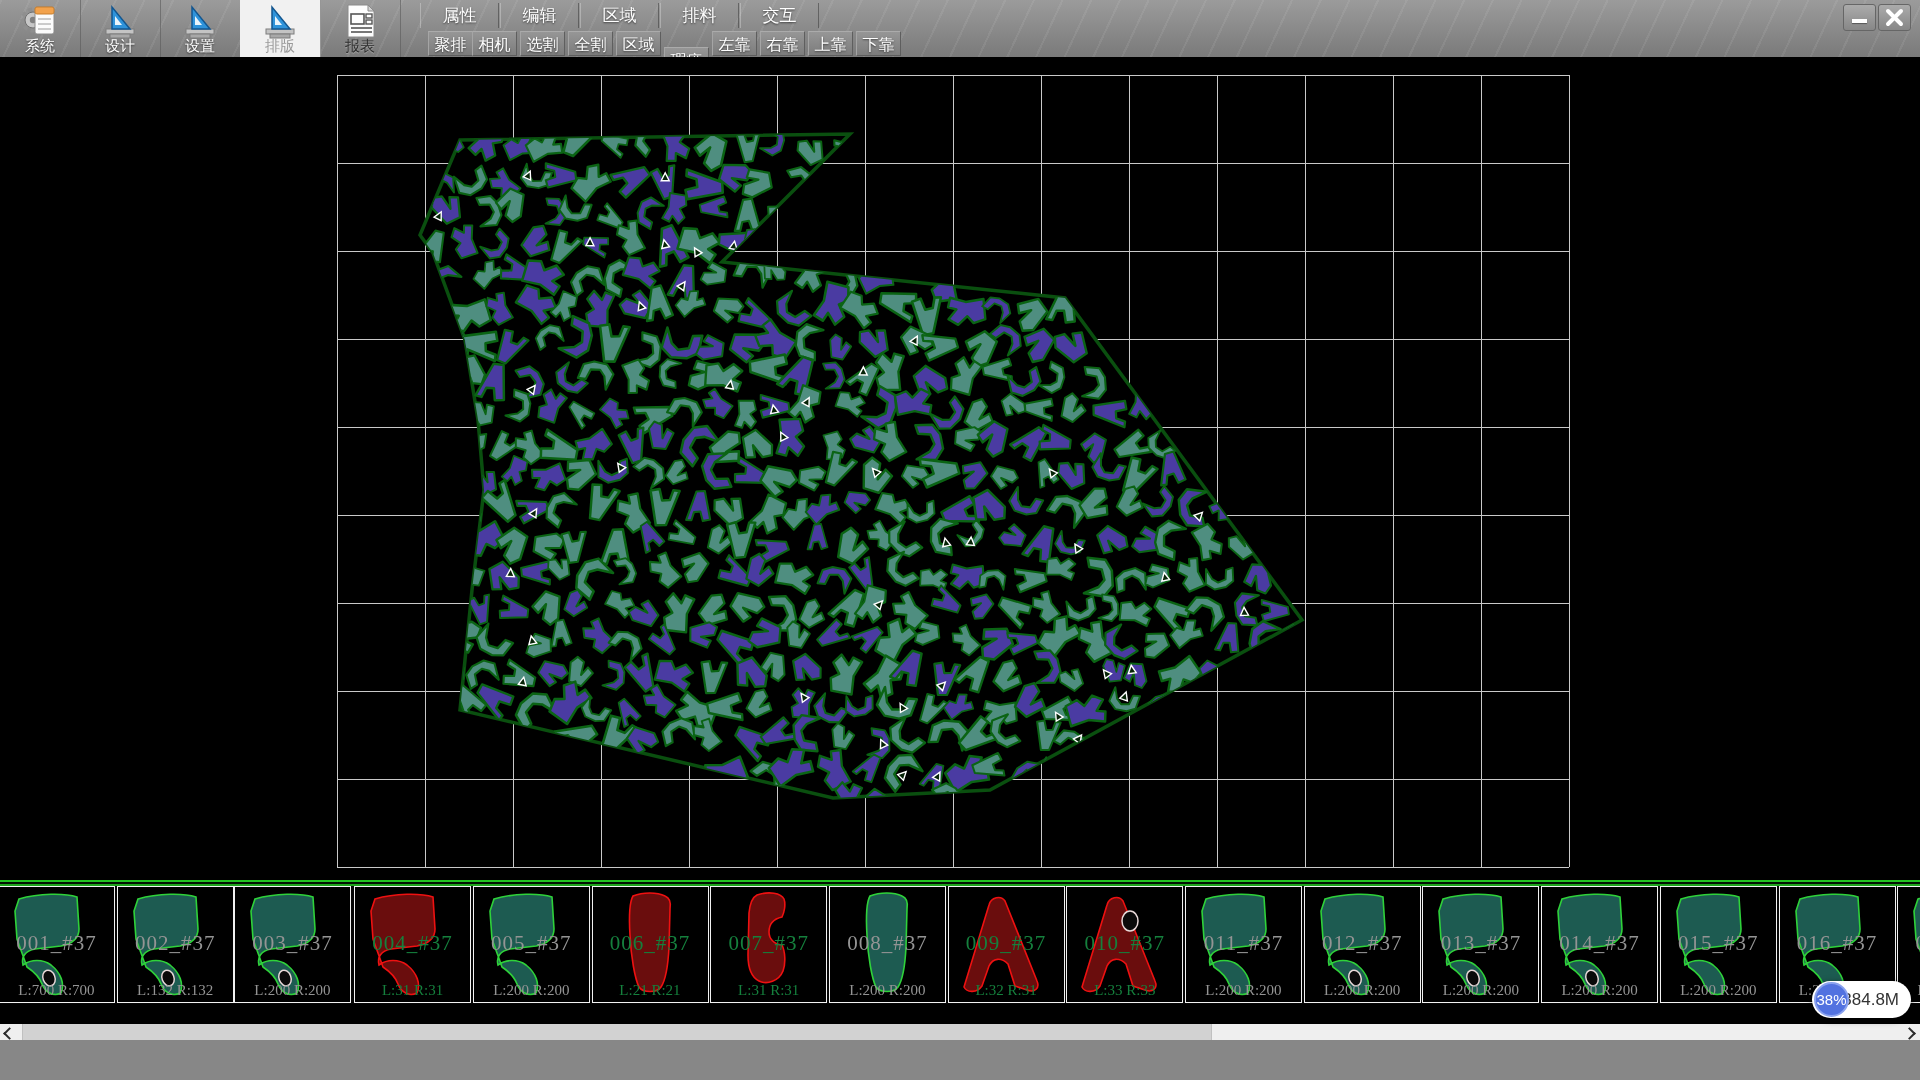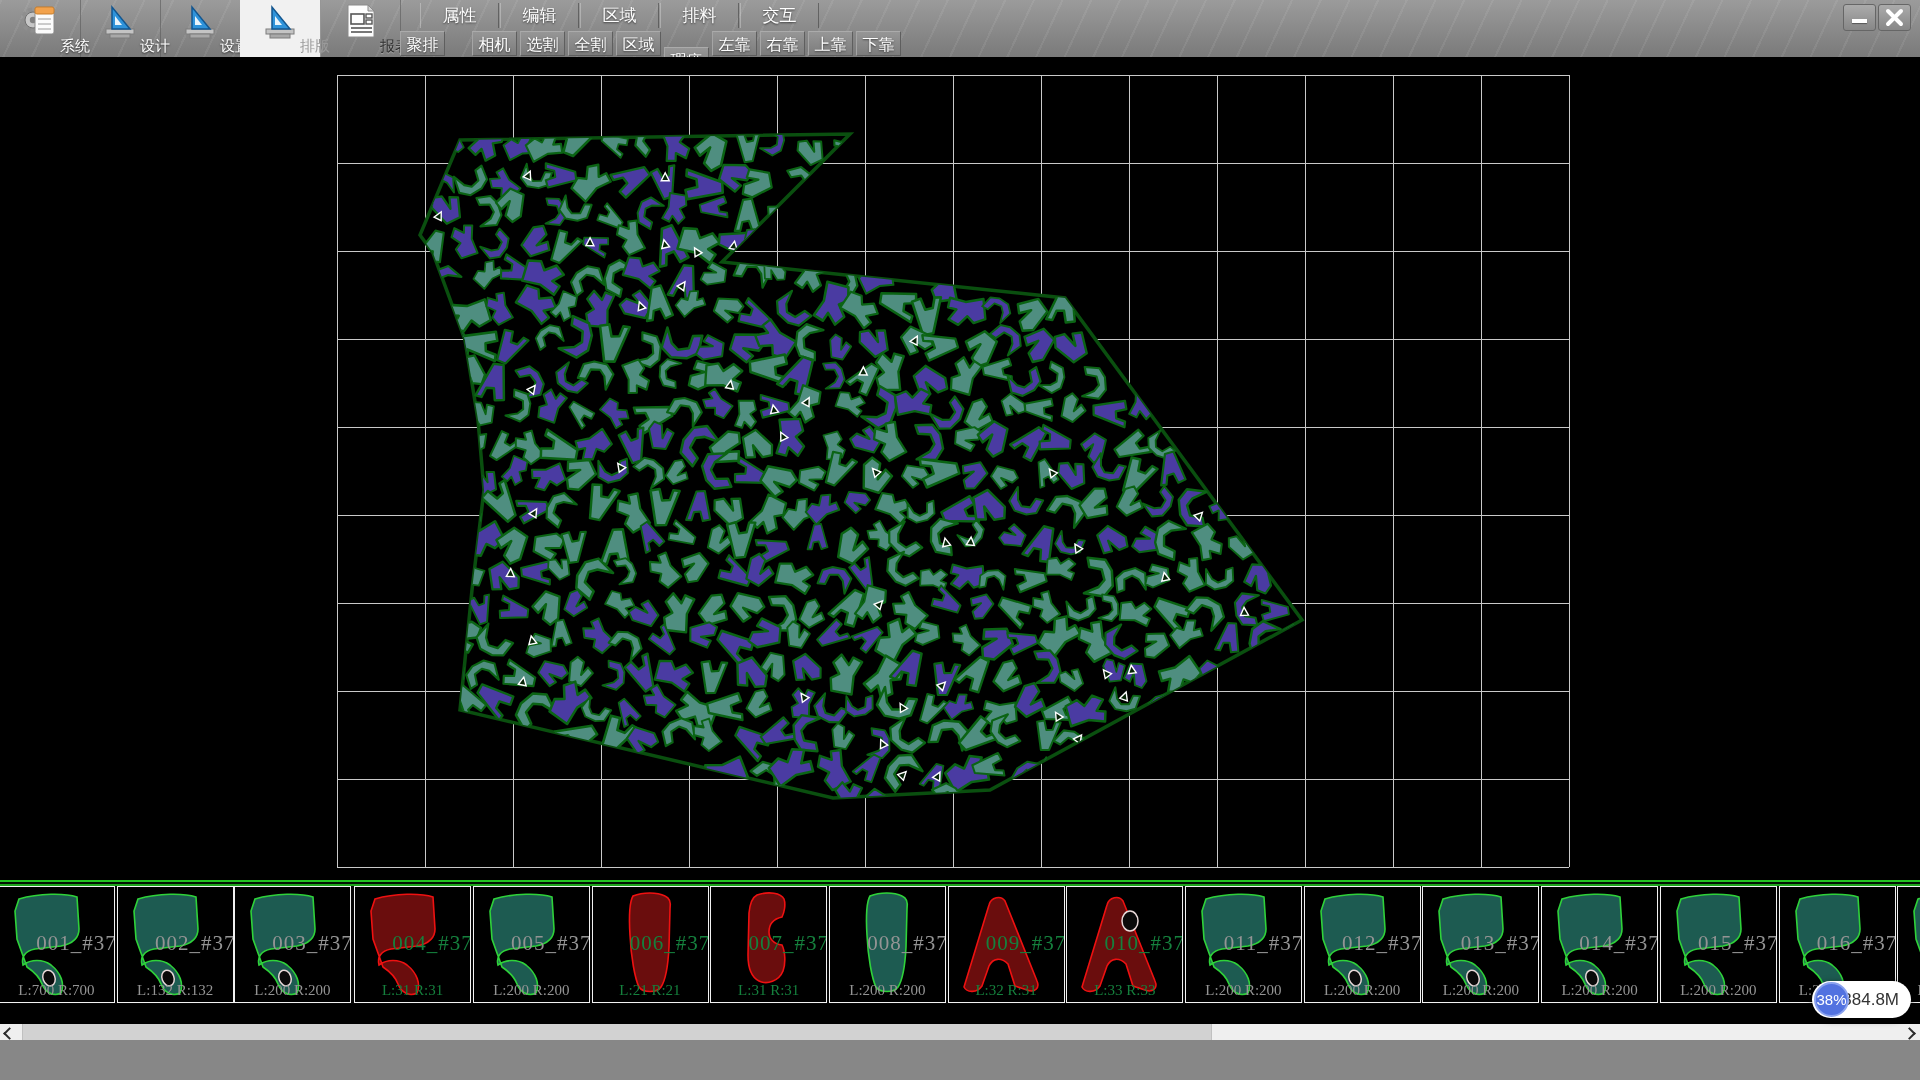--- a/index.html
+++ b/index.html
@@ -9,21 +9,21 @@
 
   
   .titlebar{position:absolute;left:0;top:0;width:1920px;height:57px;
     background:linear-gradient(#9b9b9b,#7a7a7a);
     border-bottom:1px solid #4e4e4e;}
   .titlebar .streaks{position:absolute;inset:0;pointer-events:none;
     background:repeating-linear-gradient(115deg,rgba(255,255,255,.07) 0 2px,transparent 2px 26px);}
   .iconbtn{position:absolute;top:0;width:80px;height:57px;text-align:center;cursor:default;
     border-right:1px solid rgba(90,90,90,.6);}
   .iconbtn .ilabel{position:absolute;bottom:1px;width:100%;font-size:15px;color:#fff;
-    text-shadow:0 1px 2px rgba(0,0,0,.65);margin-left:35px;}
+    text-shadow:0 1px 2px rgba(0,0,0,.65);}
   .iconbtn svg{margin-top:2px;}
   .iconbtn.active{background:#f1f1f1;}
   .iconbtn.active .ilabel{color:#9a9a9a;text-shadow:none;}
   .iconbtn.darklabel .ilabel{color:#2e2e2e;text-shadow:0 1px 1px rgba(255,255,255,.35);}
   .menubtn{position:absolute;top:3px;height:25px;width:77px;line-height:25px;text-align:center;
     color:#fff;font-size:17px;text-shadow:0 1px 2px rgba(0,0,0,.6);
     border-left:1px solid rgba(255,255,255,.28);border-right:1px solid rgba(60,60,60,.55);}
   .actbtn{position:absolute;top:31px;height:25px;width:45px;line-height:25px;text-align:center;
     color:#fff;font-size:16px;text-shadow:0 1px 2px rgba(0,0,0,.6);
     background:linear-gradient(#969696,#7c7c7c);
@@ -37,21 +37,21 @@
   .canvas-area{position:absolute;left:0;top:57px;width:1920px;height:823px;background:#000;}
   .sep-green{position:absolute;left:0;top:880px;width:1920px;height:6px;
     background:linear-gradient(#23c423 0,#23c423 2px,#021202 2px,#021202 3.5px,#1ca31c 3.5px,#1ca31c 6px);}
 
   
   .strip{position:absolute;left:0;top:886px;width:1920px;height:118px;background:#060606;overflow:hidden;}
   .thumb{position:absolute;top:0;width:117px;height:117px;background:#000;
     border:1px solid #f2f2f2;box-sizing:border-box;overflow:hidden;}
   .thumb svg{position:absolute;left:0;top:0;}
   .thumb .tname{position:absolute;top:44px;width:100%;text-align:center;
-    font-family:"Liberation Serif","DejaVu Serif",serif;font-size:21px;color:#949494;letter-spacing:1px;padding-left:20px;}
+    font-family:"Liberation Serif","DejaVu Serif",serif;font-size:21px;color:#949494;letter-spacing:1px;}
   .thumb .tinfo{position:absolute;bottom:3px;width:100%;text-align:center;
     font-family:"Liberation Serif","DejaVu Serif",serif;font-size:15px;color:#949494;}
   .thumb.red .tname,.thumb.red .tinfo{color:#15803d;}
 
   
   .hscroll{position:absolute;left:0;top:1024px;width:1920px;height:16px;background:#efefef;}
   .hthumb{position:absolute;left:22px;top:0;width:1190px;height:16px;background:#d2d2d2;
     border-left:1px solid #c0c0c0;border-right:1px solid #c0c0c0;box-sizing:border-box;}
   .chev{position:absolute;top:4.5px;width:7px;height:7px;border-left:2px solid #2c2c2c;border-bottom:2px solid #2c2c2c;}
   .chev.left{left:5px;transform:rotate(45deg);}
@@ -113,21 +113,21 @@
           </svg><div class="ilabel">报表</div></div>
       </div>
     <div id="menurow">
         <div class="menubtn" style="left: 420px;">属性</div>
         <div class="menubtn" style="left: 500px;">编辑</div>
         <div class="menubtn" style="left: 580px;">区域</div>
         <div class="menubtn" style="left: 660px;">排料</div>
         <div class="menubtn" style="left: 740px;">交互</div>
       </div>
     <div id="actionrow">
-        <div class="actbtn" style="left: 400px;">聚排</div>
+        <div class="actbtn" style="left: 428px;">聚排</div>
         <div class="actbtn" style="left: 472px;">相机</div>
         <div class="actbtn" style="left: 520px;">选割</div>
         <div class="actbtn" style="left: 568px;">全割</div>
         <div class="actbtn" style="left: 616px;">区域</div>
         <div class="actbtn" style="left: 664px; margin-top: 16px;">瑕疵</div>
         <div class="actbtn" style="left: 712px;">左靠</div>
         <div class="actbtn" style="left: 760px;">右靠</div>
         <div class="actbtn" style="left: 808px;">上靠</div>
         <div class="actbtn" style="left: 856px; text-align: center;">下靠</div>
       </div>

